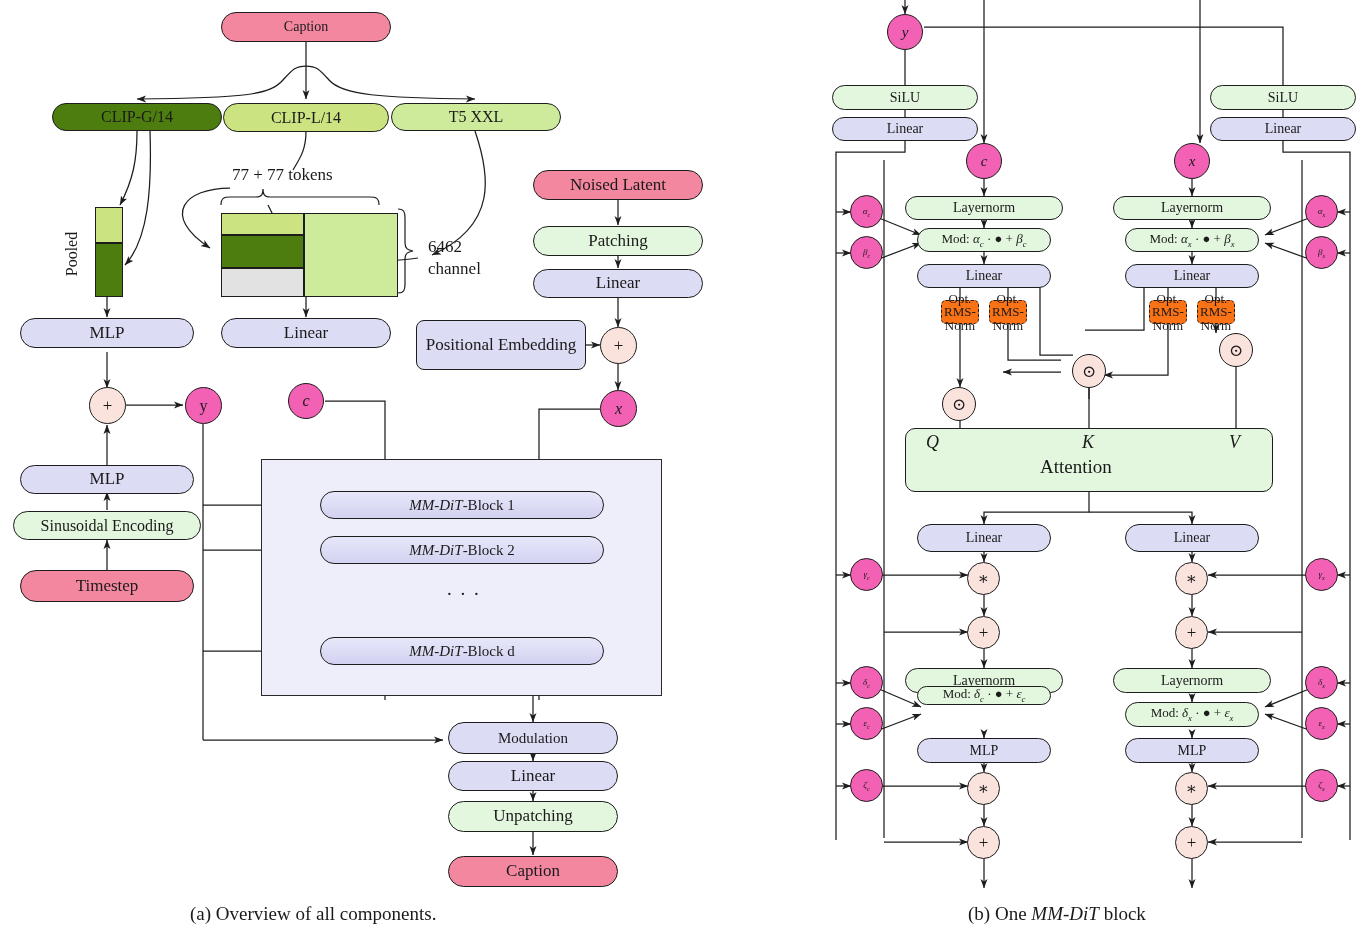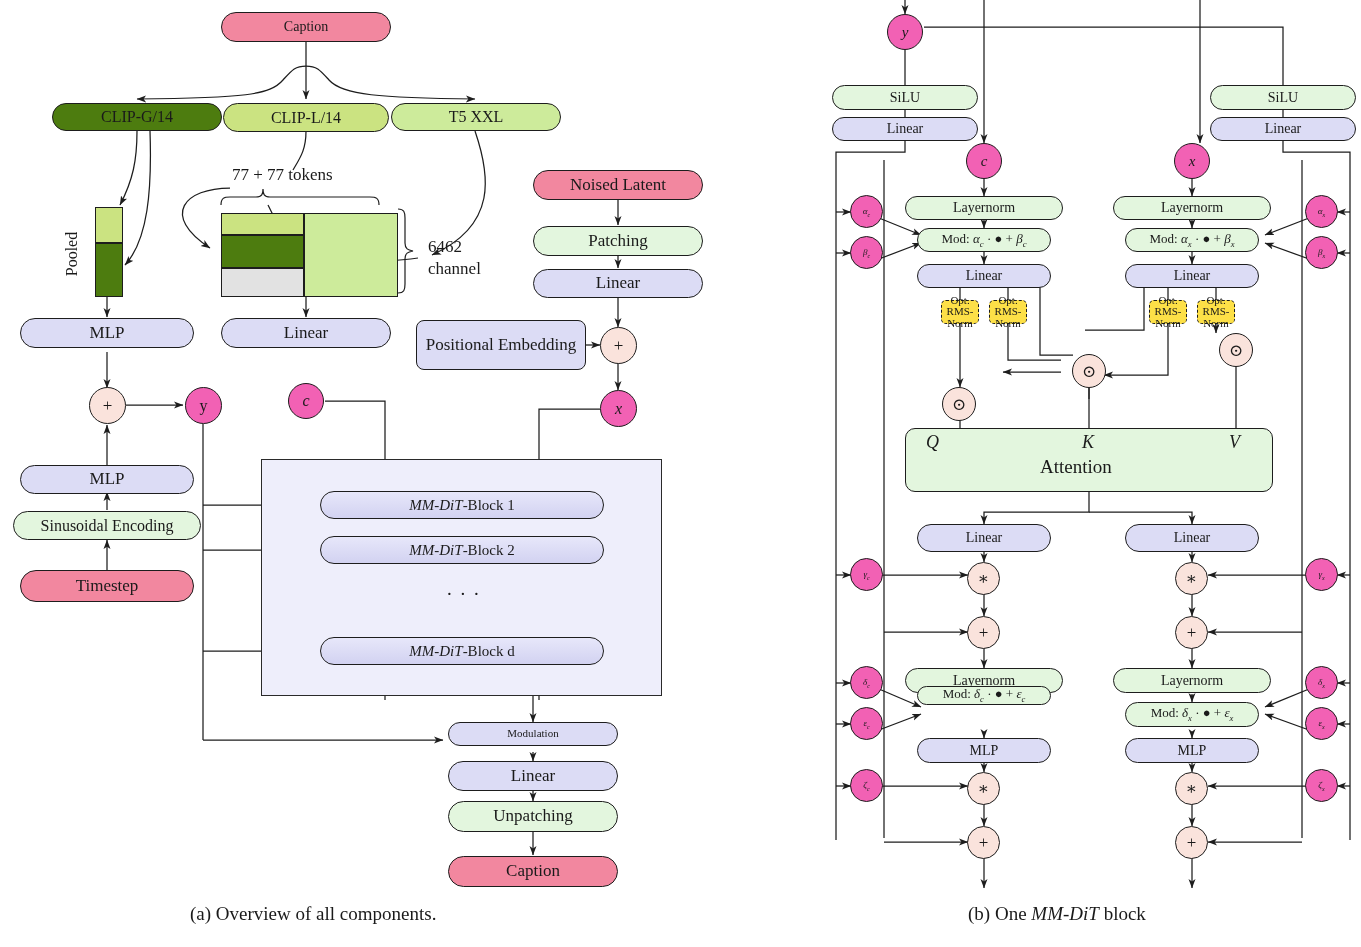--- a/index.html
+++ b/index.html
@@ -26,24 +26,24 @@
         border-radius:50%;display:flex;align-items:center;justify-content:center;}
   .circ.peach{background:#fae3dc;}
   .circ.magenta{background:#f261b4;}
 
   .lbl{position:absolute;white-space:nowrap;}
   .it{font-style:italic;}
   .vert{transform:rotate(-90deg);transform-origin:center center;}
   .cap{position:absolute;font-size:19px;white-space:nowrap;}
   .grpbox{position:absolute;box-sizing:border-box;background:#eeeefb;
           border:1.2px solid #2a2a2a;}
-  .dashnode{position:absolute;box-sizing:border-box;background:#fde047;
+  .dashnode{position:absolute;box-sizing:border-box;background:#f97316;
             border:1.6px dashed #1d1d1d;border-radius:5px;
             display:flex;align-items:center;justify-content:center;
-            font-size:11px;line-height:1.02;text-align:center;}
+            font-size:13px;line-height:1.02;text-align:center;}
   .mat{position:absolute;box-sizing:border-box;border:1.15px solid #1d1d1d;}
   .opsym{font-size:17px;}
   .tiny{font-size:9px;}
   sub{font-size:.66em;}
 </style>
 </head>
 <body>
 
 <div id="stage">
 
@@ -273,21 +273,21 @@
   <div class="node rnd lav-grad" style="left:320px;top:536px;width:284px;height:28px;font-size:15px;">
     <span class="it">MM-DiT</span>
       <span>-Block 2</span>
   </div>
   <div class="lbl" style="left:447px;top:578px;font-size:19px;letter-spacing:2px;">. . .</div>
   <div class="node rnd lav-grad" style="left:320px;top:637px;width:284px;height:28px;font-size:15px;">
     <span class="it">MM-DiT</span>
       <span>-Block d</span>
   </div>
 
-  <div class="node rnd lav" style="left:448px;top:722px;width:170px;height:24px;font-size:11px;">Modulation</div>
+  <div class="node rnd lav" style="left:448px;top:722px;width:170px;height:32px;font-size:15px;">Modulation</div>
   <div class="node rnd lav" style="left:448px;top:761px;width:170px;height:30px;font-size:17px;">Linear</div>
   <div class="node rnd green-vl" style="left:448px;top:801px;width:170px;height:31px;font-size:17px;">Unpatching</div>
   <div class="node rnd pink" style="left:448px;top:856px;width:170px;height:31px;font-size:17px;">Caption</div>
 
   <div class="cap" style="left:190px;top:903px;">(a) Overview of all components.</div>
 
   <div class="circ magenta" style="left:887px;top:14px;width:36px;height:36px;">
     <span class="it" style="font-size:15px;">y</span>
   </div>
   <div class="circ magenta" style="left:966px;top:143px;width:36px;height:36px;">

